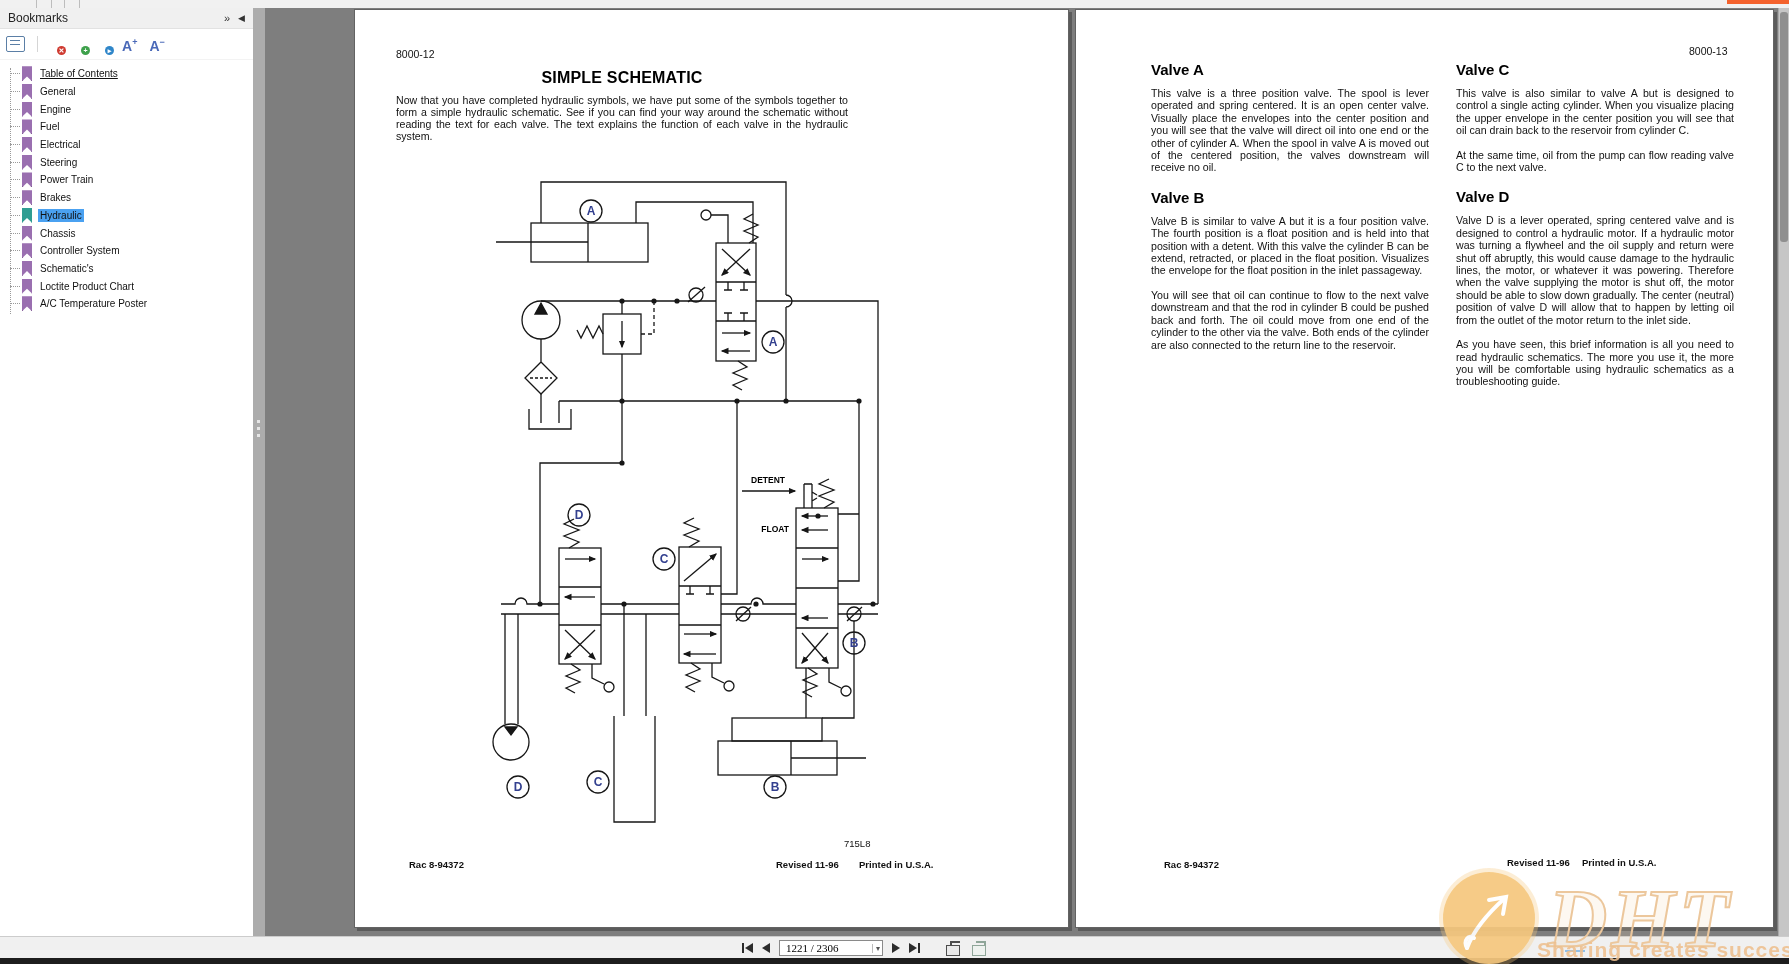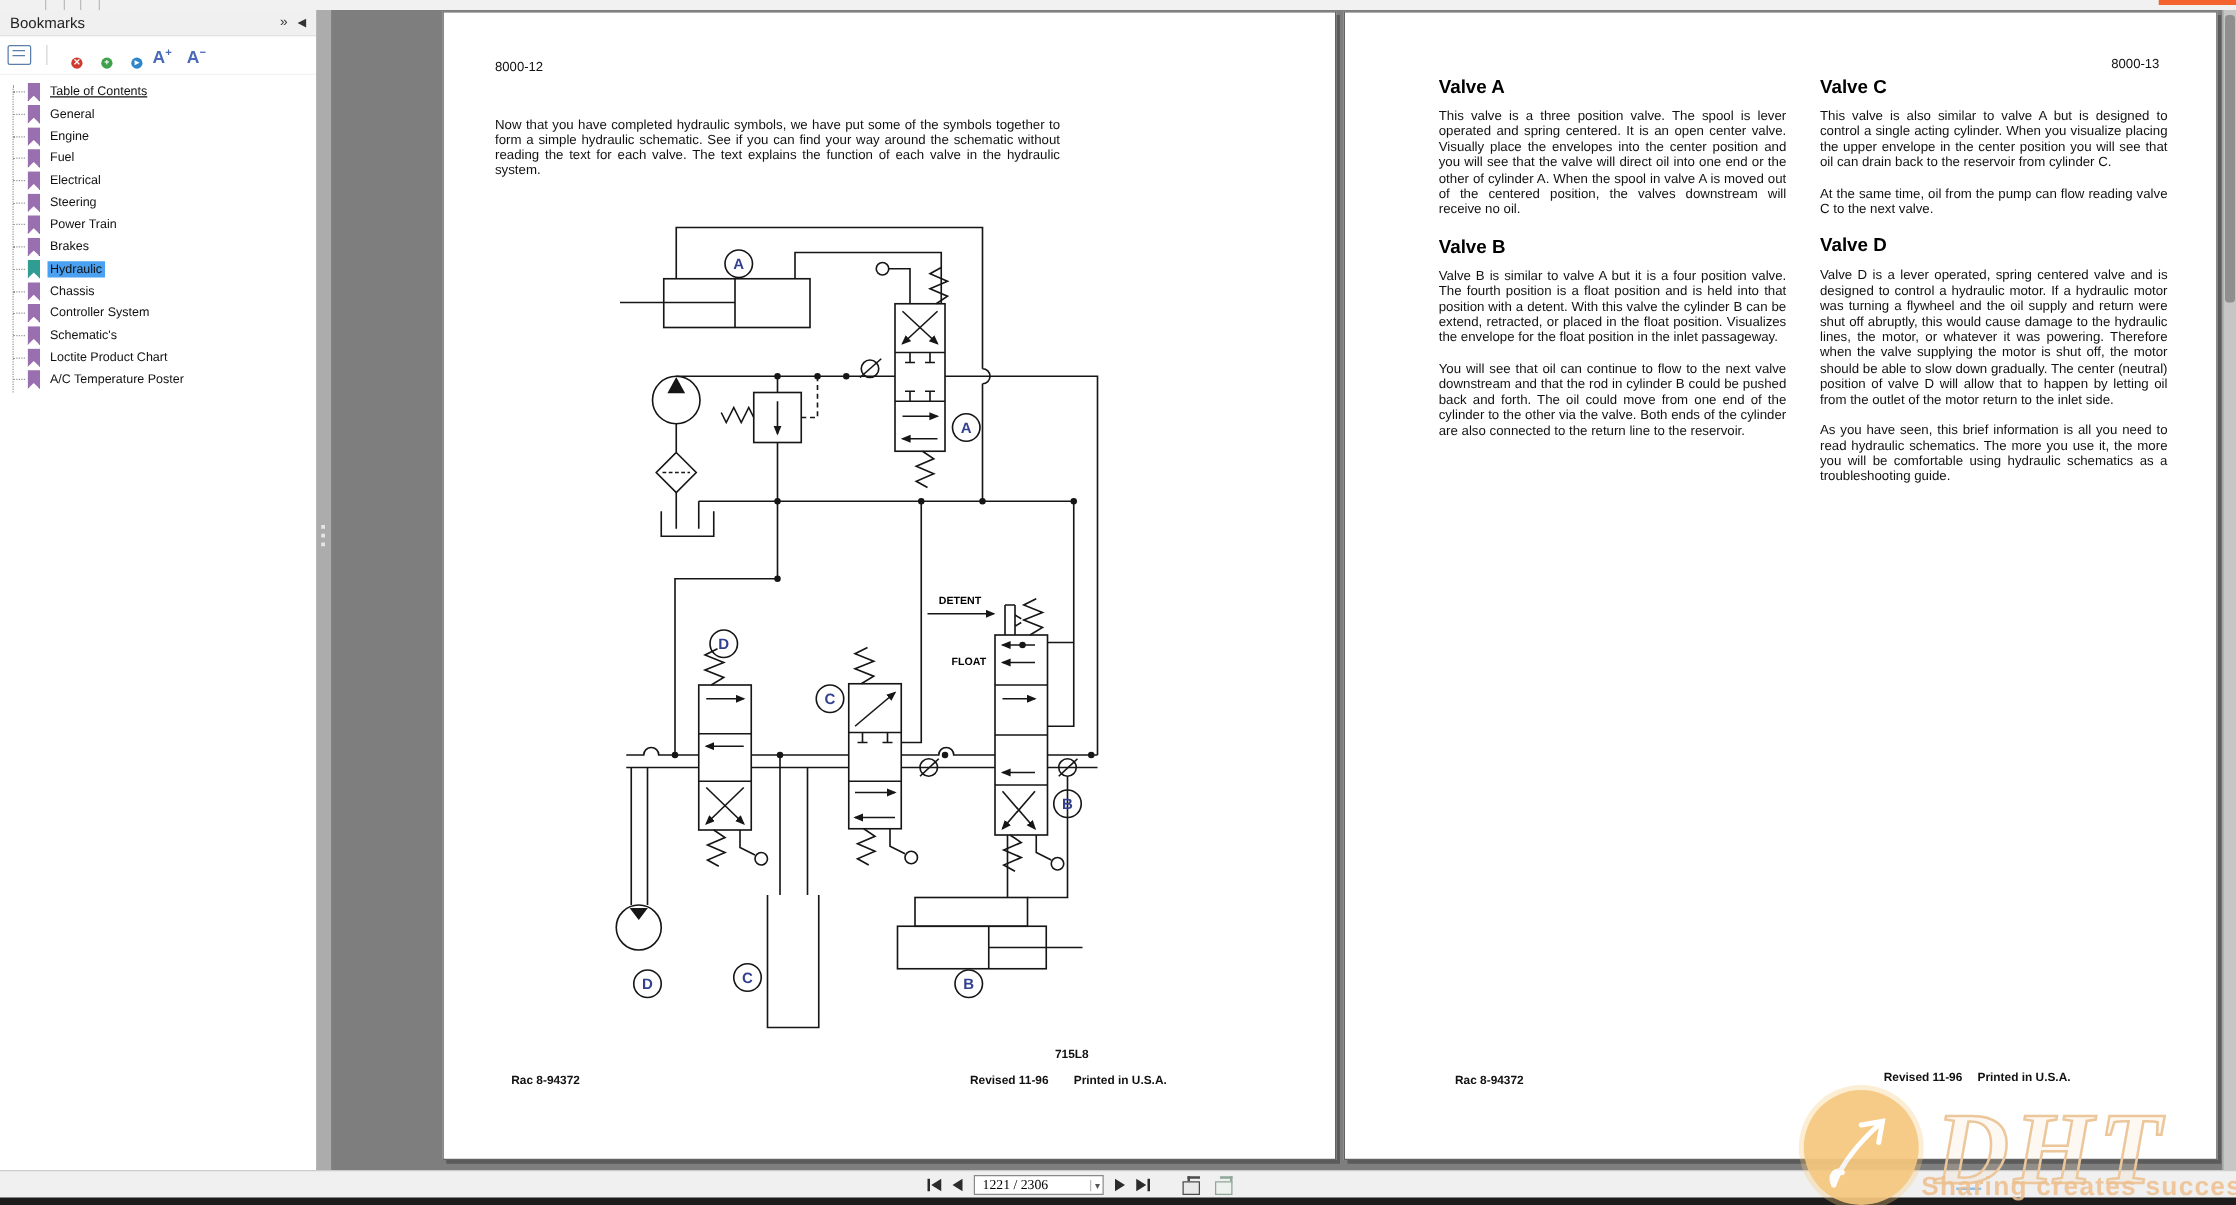--- a/index.html
+++ b/index.html
@@ -46,21 +46,21 @@
   .vscroll{position:absolute;right:0;top:8px;width:10px;bottom:28px;background:#c6c6c6;border-left:1px solid #a9a9a9;}
   .vscroll .thumb{position:absolute;left:1px;right:1px;top:4px;height:230px;background:#8f8f8f;border-radius:3px;}
 
   
   .page{position:absolute;background:#fff;border:1px solid #636363;box-shadow:3px 3px 0 rgba(0,0,0,0.28);}
   .page-left{left:354px;top:9px;width:713px;height:917px;}
   .page-right{left:1075px;top:9px;width:697px;height:917px;}
   .pg-num{position:absolute;font-size:10.5px;color:#111;}
   .pl-title{position:absolute;left:41px;top:59px;width:452px;text-align:center;font-size:16px;font-weight:bold;letter-spacing:.2px;color:#000;}
   .pl-intro{position:absolute;left:41px;top:84px;width:452px;font-size:10.6px;line-height:12px;text-align:justify;color:#111;}
-  .pl-code{position:absolute;left:489px;top:828px;font-size:9.5px;font-weight:bold;color:#111;}
+  .pl-code{position:absolute;left:489px;top:828px;font-size:9.5px;font-weight:normal;color:#111;}
   .foot{position:absolute;font-size:9.5px;font-weight:bold;color:#111;margin-left:13px;}
 
   .col{position:absolute;top:51px;width:278px;}
   .col h3{font-size:15px;font-weight:bold;margin:0 0 9px 0;color:#000;}
   .col h3.mt{margin-top:15px;}
   .col p{margin:0 0 12px 0;font-size:10.6px;line-height:12.4px;text-align:justify;color:#111;}
 
   
   .schem{position:absolute;left:136px;top:161px;}
   .schem text{font-family:"Liberation Sans",sans-serif;}
@@ -214,20 +214,21 @@
 <div class="panesplit">
     <span class="grip"></span>
   </div>
 <div class="docarea"></div>
 <div class="vscroll">
     <div class="thumb"></div>
   </div>
 
 <div class="page page-left">
   <div class="pg-num" style="left:41px;top:38px;">8000-12</div>
+  <div class="pl-title">SIMPLE SCHEMATIC</div>
   <div class="pl-intro">Now that you have completed hydraulic symbols, we have put some of the symbols together to form a simple hydraulic schematic. See if you can find your way around the schematic without reading the text for each valve. The text explains the function of each valve in the hydraulic system.</div>
 
   <svg class="schem" width="395" height="660" viewBox="0 0 395 660">
     <defs>
       <marker id="ah" markerWidth="8" markerHeight="8" refX="5" refY="2.5" orient="auto">
         <path d="M0,0 L6,2.5 L0,5 z" fill="#161616"></path>
       </marker>
     </defs>
     <g stroke="#161616" stroke-width="1.3" fill="none">
 

